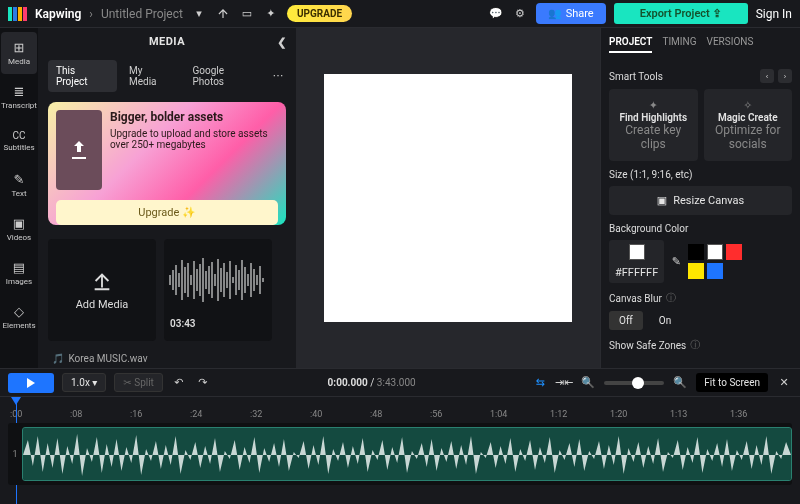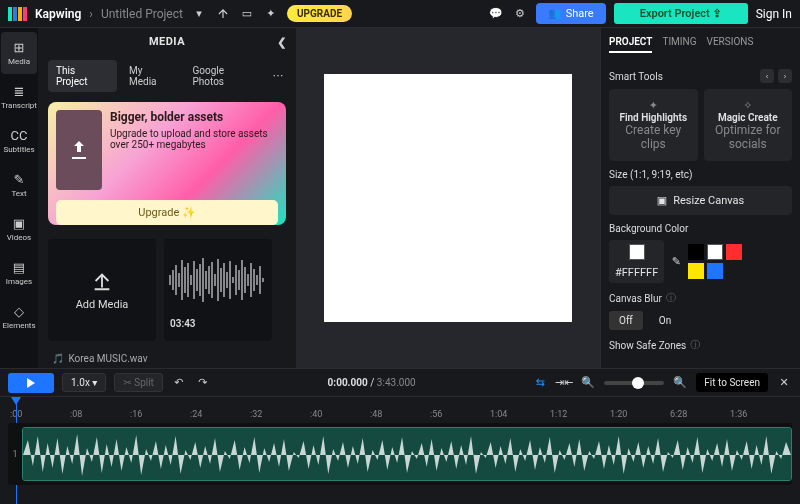--- a/index.html
+++ b/index.html
@@ -115,21 +115,21 @@
   <div class="rail" id="rail">
       <div class="it active">
         <span style="font-size:13px">⊞</span>
         <span>Media</span>
       </div>
       <div class="it">
         <span style="font-size:13px">≣</span>
         <span>Transcript</span>
       </div>
       <div class="it">
-        <span style="font-size:13px">CC</span>
+        <span style="font-size:10px">CC</span>
         <span>Subtitles</span>
       </div>
       <div class="it">
         <span style="font-size:13px">✎</span>
         <span>Text</span>
       </div>
       <div class="it">
         <span style="font-size:13px">▣</span>
         <span>Videos</span>
       </div>
@@ -245,21 +245,21 @@
           <div style="color:#888">✦</div>
           <div class="t">Find Highlights</div>
           <div class="s">Create key clips</div>
         </div>
         <div class="b">
           <div style="color:#888">✧</div>
           <div class="t">Magic Create</div>
           <div class="s">Optimize for socials</div>
         </div>
       </div>
-    <div class="sect">Size (1:1, 9:19, etc)</div>
+    <div class="sect">Size (1:1, 9:16, etc)</div>
     <div class="resize">
         <span>▣</span>
         <span>Resize Canvas</span>
       </div>
     <div class="sect">Background Color</div>
     <div class="colors">
       <div class="hex">
           <span class="sw" style="background:#fff;border:1px solid #555"></span>
           <span>#FFFFFF</span>
         </div>
@@ -317,21 +317,21 @@
       <span class="tick">:08</span>
       <span class="tick">:16</span>
       <span class="tick">:24</span>
       <span class="tick">:32</span>
       <span class="tick">:40</span>
       <span class="tick">:48</span>
       <span class="tick">:56</span>
       <span class="tick">1:04</span>
       <span class="tick">1:12</span>
       <span class="tick">1:20</span>
-      <span class="tick">6:28</span>
+      <span class="tick">1:13</span>
       <span class="tick">1:36</span>
     </div>
   <div class="track">
     <span class="trk-lbl">1</span>
     <div class="clip">
       <svg width="100%" height="54" preserveAspectRatio="none" viewBox="0 0 780 54">
         <rect width="780" height="54" fill="#144a40"></rect>
         <path fill="#e8f0ee" d="M0,27 L5,12 10,38 15,8 20,44 25,15 30,40 35,10 40,46 45,18 50,36 55,6 60,48 65,20 70,34 75,9 80,45 85,16 90,39 95,11 100,43 105,19 110,35 115,7 120,47 125,21 130,33 135,13 140,41 145,17 150,37 155,8 160,46 165,22 170,32 175,14 180,40 185,18 190,36 195,10 200,44 205,23 210,31 215,12 220,42 225,19 230,35 235,9 240,45 245,20 250,34 255,15 260,39 265,11 270,43 275,24 280,30 285,13 290,41 295,17 300,37 305,8 310,46 315,21 320,33 325,14 330,40 335,18 340,36 345,10 350,44 355,22 360,32 365,12 370,42 375,19 380,35 385,9 390,45 395,23 400,31 405,15 410,39 415,11 420,43 425,20 430,34 435,13 440,41 445,17 450,37 455,8 460,46 465,24 470,30 475,14 480,40 485,18 490,36 495,10 500,44 505,21 510,33 515,12 520,42 525,19 530,35 535,9 540,45 545,22 550,32 555,15 560,39 565,11 570,43 575,23 580,31 585,13 590,41 595,17 600,37 605,8 610,46 615,20 620,34 625,14 630,40 635,18 640,36 645,10 650,44 655,24 660,30 665,12 670,42 675,19 680,35 685,9 690,45 695,21 700,33 705,15 710,39 715,11 720,43 725,22 730,32 735,13 740,41 745,17 750,37 755,8 760,46 765,23 770,31 775,14 780,27 780,27 0,27 Z" opacity=".85"></path>
       </svg>
     </div>

